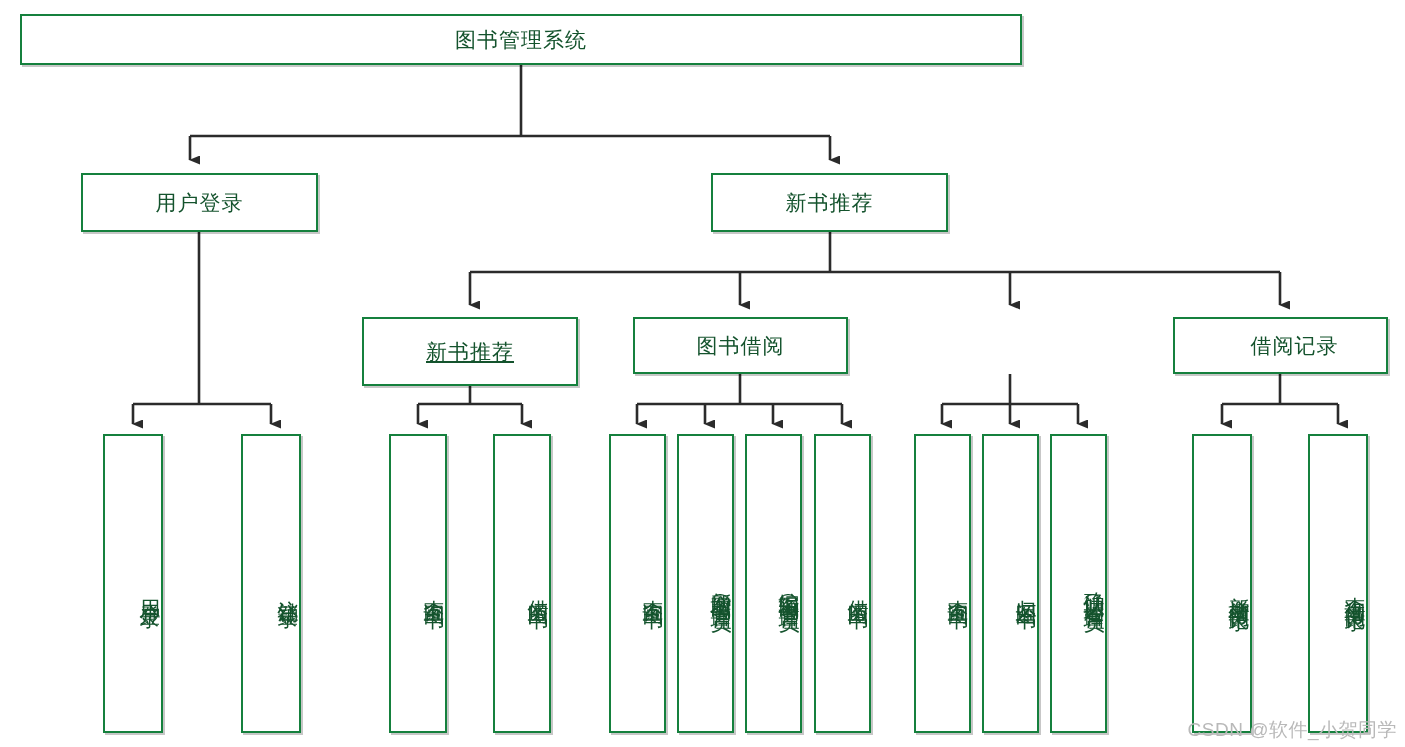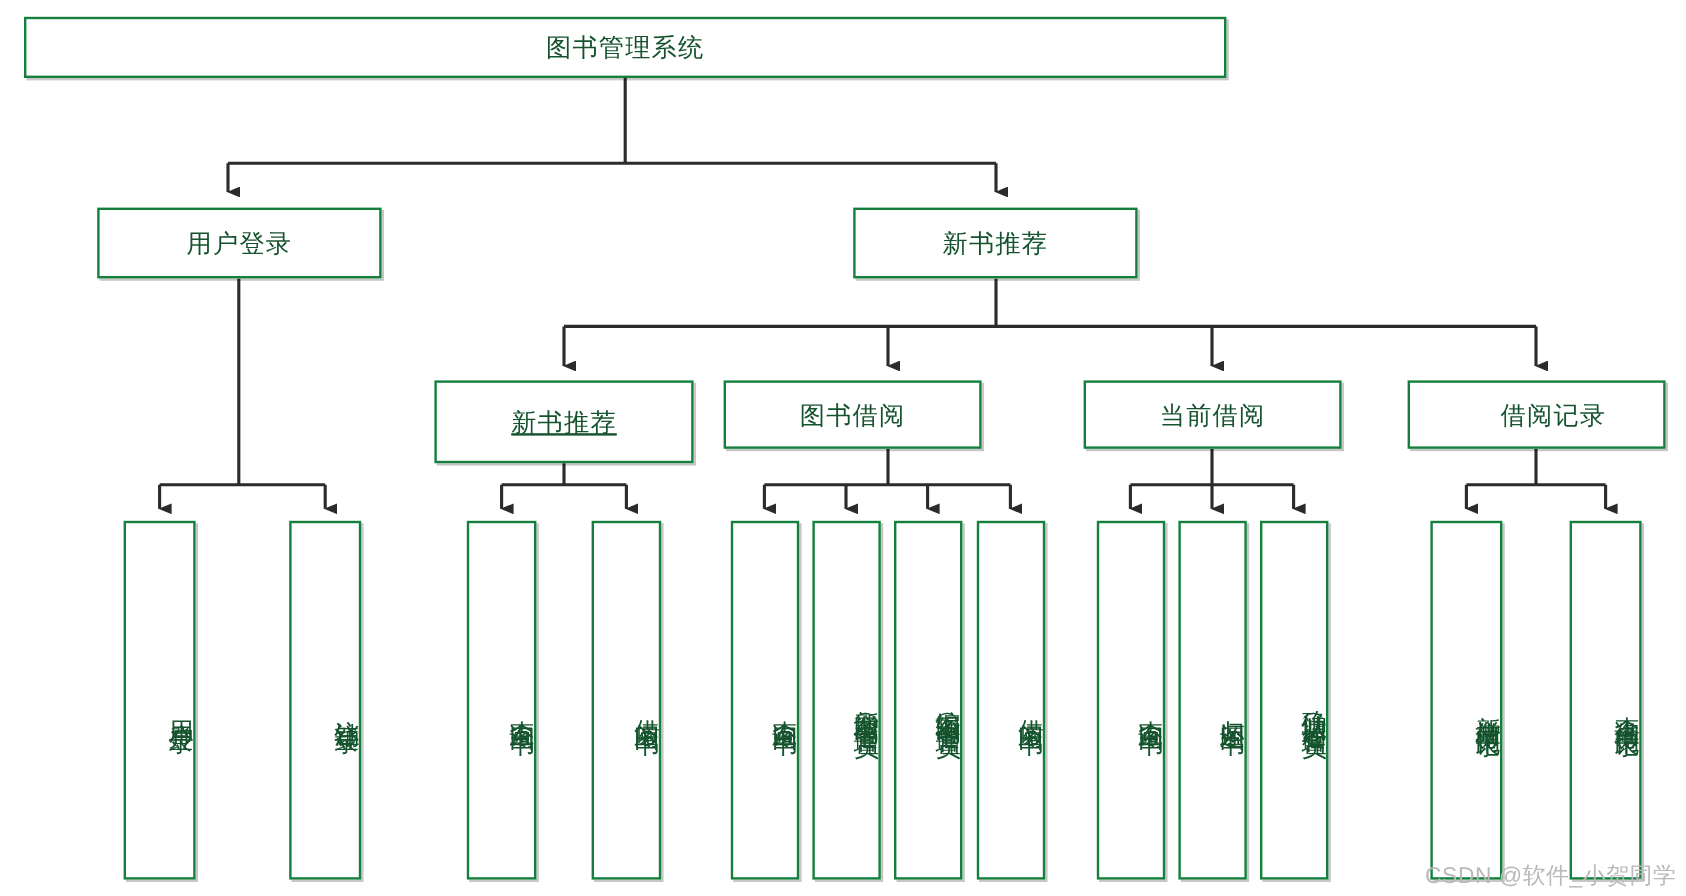--- a/index.html
+++ b/index.html
@@ -65,22 +65,21 @@
       <path d="M1338,404 L1338,424" marker-end="url(#arrow)"></path>
     </g>
   </svg>
 
   <div class="node h" style="left:20px;top:14px;width:1002px;height:51px;">图书管理系统</div>
 
   <div class="node h" style="left:81px;top:173px;width:237px;height:59px;">用户登录</div>
   <div class="node h" style="left:711px;top:173px;width:237px;height:59px;">新书推荐</div>
 
   <div class="node h" style="left:362px;top:317px;width:216px;height:69px;text-decoration:underline;">新书推荐</div>
-  <div class="node h" style="left:603px;top:317px;width:215px;height:57px;">图书借阅</div>
-  <div class="node h" style="left:903px;top:317px;width:215px;height:57px;">当前借阅</div>
+  <div class="node h" style="left:633px;top:317px;width:215px;height:57px;">图书借阅</div>
   <div class="node h" style="left:1173px;top:317px;width:215px;height:57px;padding-left:28px;">借阅记录</div>
 
   <div class="node v" style="left:103px;top:434px;width:60px;height:299px;">用户登录</div>
   <div class="node v" style="left:241px;top:434px;width:60px;height:299px;">注销登录</div>
 
   <div class="node v" style="left:389px;top:434px;width:58px;height:299px;">查询图书</div>
   <div class="node v" style="left:493px;top:434px;width:58px;height:299px;">借阅图书</div>
 
   <div class="node v" style="left:609px;top:434px;width:57px;height:299px;">查询图书</div>
   <div class="node v" style="left:677px;top:434px;width:57px;height:299px;">新增图书（管理员）</div>

